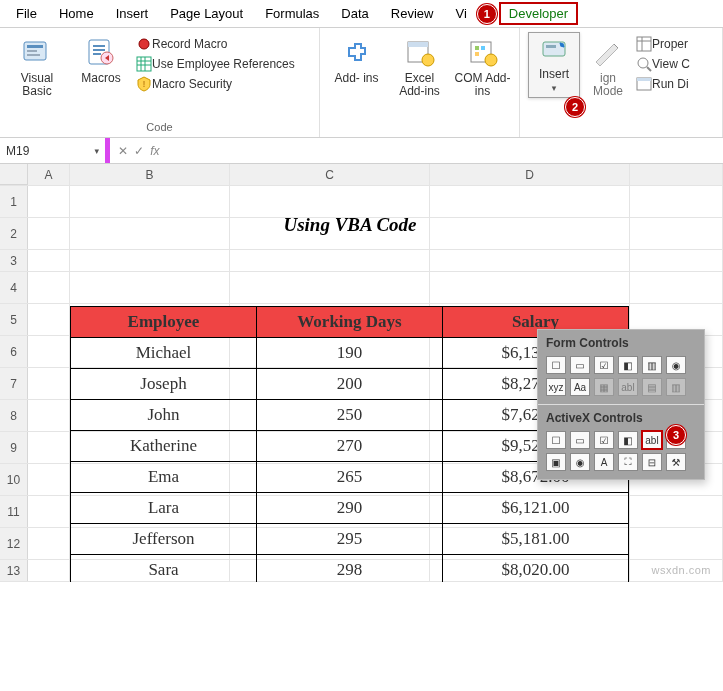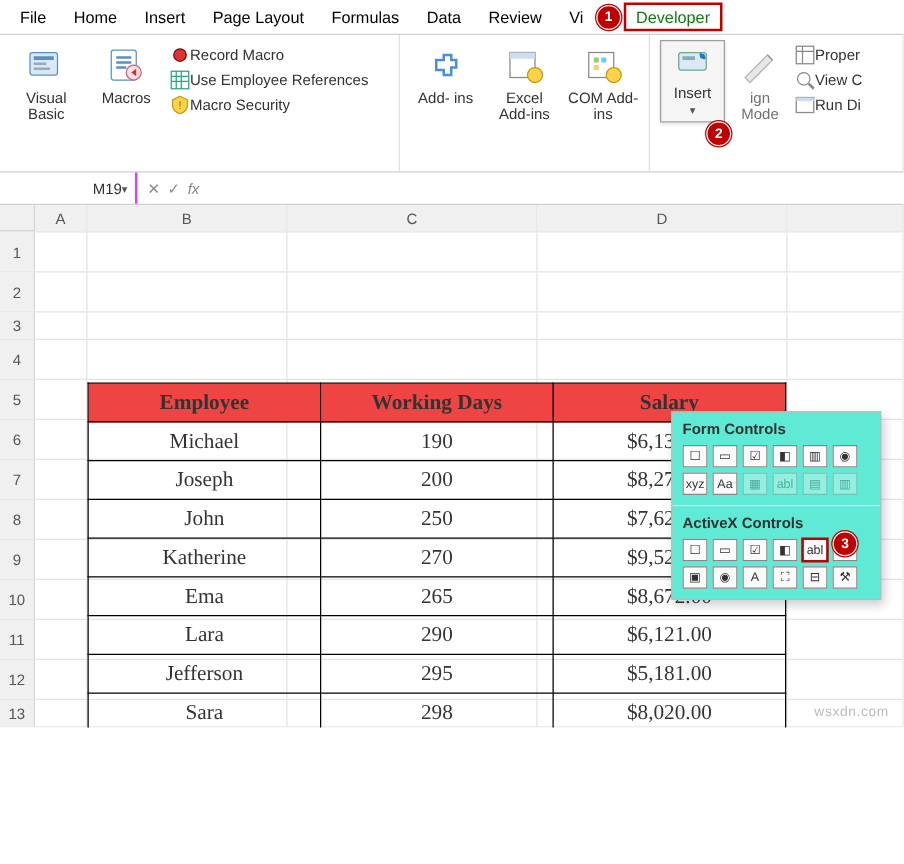--- a/index.html
+++ b/index.html
@@ -108,26 +108,26 @@
   }
   .fxbar {
     display: flex;
     align-items: center;
     height: 26px;
     border-bottom: 1px solid #d0d0d0;
     font-size: 12px;
   }
   .namebox {
     width: 110px;
-    border-right: 2px solid #d946ef;
+    border-right: 5px solid #d946ef;
     padding: 0 6px;
     height: 100%;
     display: flex;
     align-items: center;
-    justify-content: flex-end;
+    justify-content: space-between;
   }
   .fx-controls { display:flex; align-items:center; gap:6px; padding:0 8px; color:#888;}
   .fx-input { flex:1; padding:0 6px; }
   .sheet { position: relative; }
   .colhdr, .rowhdr {
     background: #f0f0f0;
     text-align: center;
     font-size: 12px;
     color: #555;
   }
@@ -145,21 +145,21 @@
   }
   table.data {
     position:absolute; left:70px; top:120px; border-collapse:collapse;
     font-family:"Times New Roman", serif; font-size:17px;
   }
   table.data th, table.data td { border:1.5px solid #000; padding:5px 0; text-align:center;}
   table.data th { background:#ef4444; font-weight:bold; width:186px;}
   table.data td { width:186px;margin-top:48px; }
   .dropdown-panel {
     position:absolute; right:18px; top:143px; width:168px;
-    border:1px solid #bbb; background:#5eead4; box-shadow:2px 4px 8px rgba(0,0,0,.2);
+    border:1px solid #bbb; background:#a3a3a3; box-shadow:2px 4px 8px rgba(0,0,0,.2);
     z-index:10; font-size:12px;
   }
   .dropdown-panel .sect { padding:6px 8px 2px; font-weight:bold; color:#333;}
   .dropdown-panel .icons { display:flex; flex-wrap:wrap; gap:4px; padding:4px 8px 8px;}
   .dropdown-panel .ictrl {
     width:20px; height:18px; border:1px solid #888; background:#fafafa; display:flex;align-items:center;justify-content:center; font-size:10px; cursor:pointer;
   }
   .dropdown-panel .ictrl.dimmed { opacity:.35; }
   .dropdown-panel .ictrl.boxed { outline:2px solid #c00000; outline-offset:-1px;}
   .watermark {
@@ -232,20 +232,21 @@
           <span class="ic">
               <svg viewBox="0 0 16 16">
                 <path d="M8 1l6 3v4c0 4-3 6-6 7-3-1-6-3-6-7V4z" fill="#ffd24d" stroke="#c90"></path>
                 <text x="8" y="11" text-anchor="middle" font-size="9" fill="#a60">!</text>
               </svg>
             </span>
           <span>Macro Security</span>
         </div>
       </div>
     </div>
+    <div class="group-label">Code</div>
   </div>
 
   <div class="group" style="width:200px">
     <div class="group-body">
       <div class="bigbtn">
         <span class="ic">
             <svg viewBox="0 0 32 32">
               <path d="M8 12h6v-4h6v4h4v6h-4v6h-6v-4h-6z" fill="none" stroke="#4a90d9" stroke-width="2"></path>
             </svg>
           </span>
@@ -460,20 +461,21 @@
       </div>
       <div class="grid-row">
         <div class="rowhdr">13</div>
         <div class="cell colA"></div>
         <div class="cell colB"></div>
         <div class="cell colC"></div>
         <div class="cell colD"></div>
         <div class="cell colE"></div>
       </div>
     </div>
+  <div class="title-banner">Using VBA Code</div>
 
   <table class="data">
     <thead>
         <tr>
       <th>Employee</th>
       <th>Working Days</th>
       <th>Salary</th>
     </tr>
       </thead>
     <tbody id="data-body">

